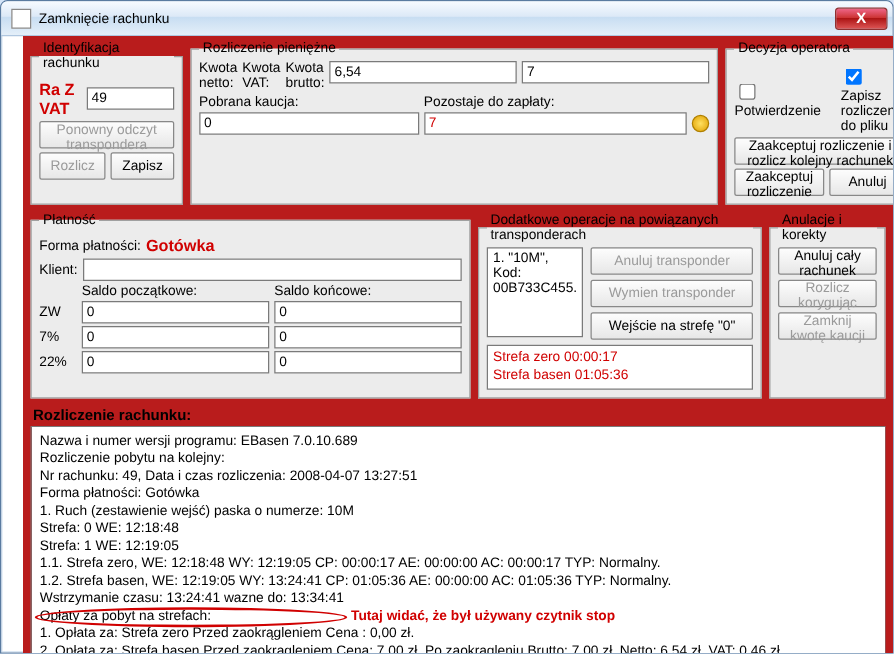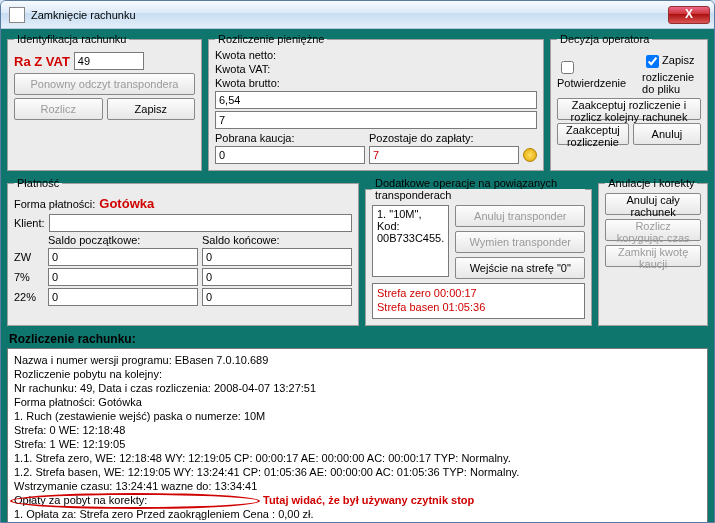--- a/index.html
+++ b/index.html
@@ -1,21 +1,21 @@
 <!DOCTYPE html>
 <html><head>
 <meta charset="utf-8">
 <style>
   * { box-sizing: border-box; font-family: Tahoma, Arial, sans-serif; font-size: 11px; }
   body { margin: 0; background: #d4e4f7; width: 715px; height: 523px; overflow: hidden; }
   .window { width: 715px; height: 523px; background: #fff; border: 1px solid #5a7ba0; border-radius: 6px 6px 0 0; overflow: hidden; box-shadow: 0 0 0 1px #d0e0f0 inset; }
   .titlebar { height: 28px; background: linear-gradient(#f7fbff,#dce9f7 45%,#c7ddf2 46%,#e4eff9); display: flex; align-items: center; padding: 0 4px 0 8px; border-bottom: 1px solid #b0c7e0; }
   .titlebar .title { flex: 1; color: #000; }
   .win-close { width: 42px; height: 18px; background: linear-gradient(#e68,#c33 45%,#a11 46%,#d55); border: 1px solid #903030; border-radius: 3px; color: #fff; text-align: center; line-height: 14px; font-weight: bold; font-size: 12px; cursor: pointer; }
-  .client { padding: 4px 6px; background: #0f766e; height: calc(523px - 28px); overflow: auto; }
+  .client { padding: 4px 6px; background: #b91c1c; height: calc(523px - 28px); overflow: auto; margin-left: 17px; }
   fieldset { border: 1px solid #a0a0a0; margin: 0; padding: 4px 6px 6px 6px; background: #ececec; }
   legend { padding: 0 3px; }
   .row1 { display: flex; gap: 6px; }
   .fs-id { width: 195px; }
   .fs-roz { width: 225px; }
   .fs-dec { flex: 1; }
   .redbold { color: #d00000; font-weight: bold; font-size: 13px; }
   input[type=text], .txt { border: 1px solid #7a7a7a; background: #fff; height: 18px; padding: 1px 3px; }
   .btn { border: 1px solid #888; background: linear-gradient(#fdfdfd,#e7e7e7); height: 22px; padding: 0 8px; cursor: pointer; border-radius: 2px; }
   .btn:disabled, .btn.disabled { color: #9a9a9a; cursor: default; }
@@ -59,21 +59,21 @@
             <button class="btn disabled" style="width:100%">Ponowny odczyt transpondera</button>
           </div>
         <div class="flexline">
           <button class="btn disabled" style="flex:1">Rozlicz</button>
           <button class="btn" style="flex:1">Zapisz</button>
         </div>
       </fieldset>
 
       <fieldset class="fs-roz">
         <legend>Rozliczenie pieniężne</legend>
-        <div style="display:grid;grid-template-columns:1fr;gap:2px 4px;">
+        <div style="display:grid;grid-template-columns:1fr 1fr 1fr 1fr 1fr;gap:2px 4px;">
           <span>Kwota netto:</span>
           <span>Kwota VAT:</span>
           <span>Kwota brutto:</span>
           <input type="text" value="6,54" style="">
           <input type="text" value="7" style="">
         </div>
         <div style="display:grid;grid-template-columns:1fr 1.3fr;gap:2px 4px;margin-top:3px;">
           <span>Pobrana kaucja:</span>
           <span>Pozostaje do zapłaty:</span>
           <input type="text" value="0" style="">
@@ -162,19 +162,19 @@
       <div>Nr rachunku: 49, Data i czas rozliczenia: 2008-04-07 13:27:51</div>
       <div>Forma płatności: Gotówka</div>
       <div>1. Ruch (zestawienie wejść) paska o numerze: 10M</div>
       <div>Strefa:  0  WE: 12:18:48</div>
       <div>Strefa:  1  WE: 12:19:05</div>
       <div>1.1. Strefa zero, WE: 12:18:48 WY: 12:19:05 CP: 00:00:17 AE: 00:00:00 AC: 00:00:17 TYP: Normalny.</div>
       <div>1.2. Strefa basen, WE: 12:19:05 WY: 13:24:41 CP: 01:05:36 AE: 00:00:00 AC: 01:05:36 TYP: Normalny.</div>
       <div>Wstrzymanie czasu: 13:24:41 wazne do: 13:34:41</div>
       <div class="redoval"></div>
       <div class="rednote">Tutaj widać, że był używany czytnik stop</div>
-      <div>Opłaty za pobyt na korekty:</div>
+      <div>Opłaty za pobyt na strefach:</div>
       <div>1. Opłata za: Strefa zero Przed zaokrągleniem Cena                                                                              : 0,00 zł.</div>
       <div>2. Opłata za: Strefa basen Przed zaokrągleniem Cena: 7,00 zł. Po zaokrągleniu Brutto: 7,00 zł, Netto: 6,54 zł, VAT: 0,46 zł.</div>
     </div>
 
   </div>
 </div>
 
 </body></html>

